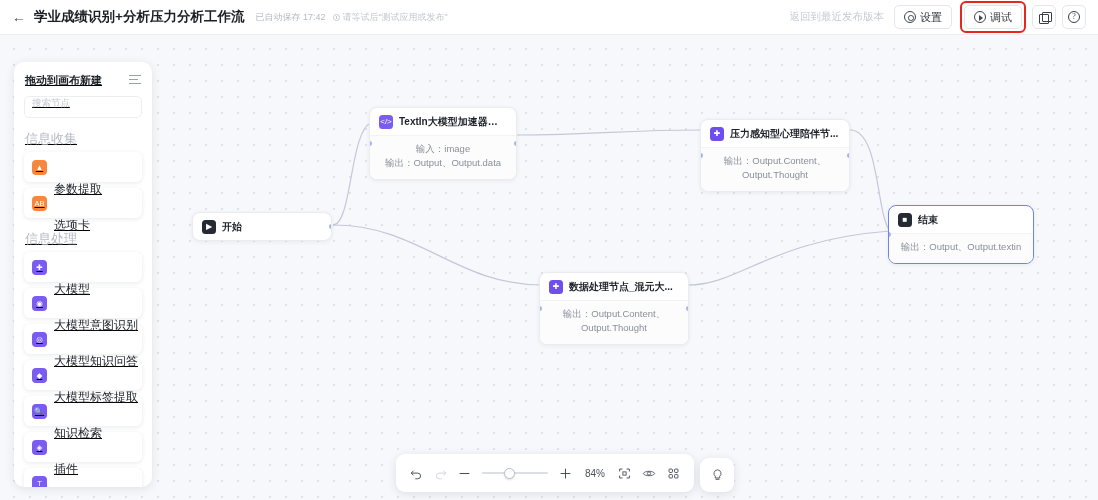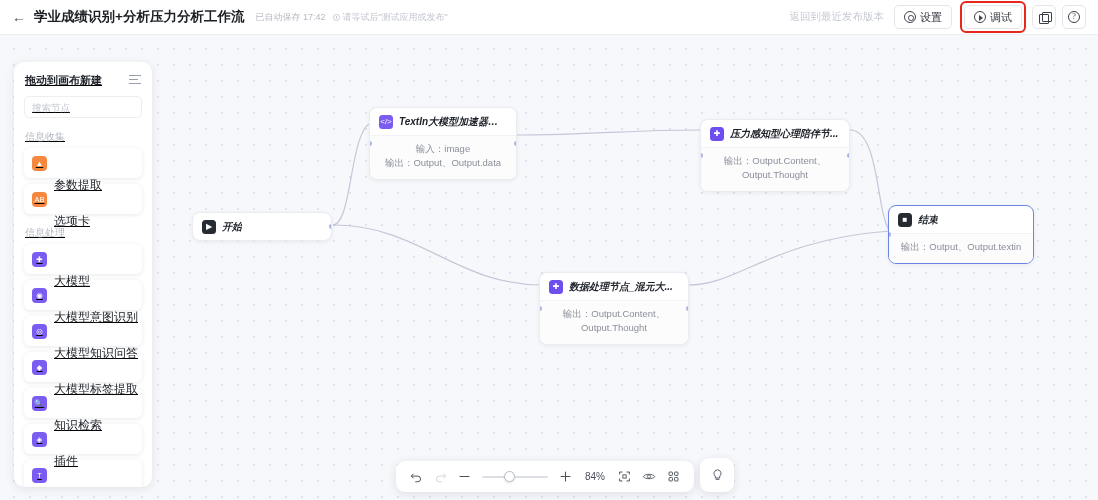--- a/index.html
+++ b/index.html
@@ -118,21 +118,21 @@
   .node-ico {
     width: 14px; height: 14px; border-radius: 3.5px; flex: none;
     display: flex; align-items: center; justify-content: center;
     color: #fff; font-size: 8px; line-height: 1;
   }
   .ico-dark { background: #262b33; }
   .ico-purple { background: #7b5cf0; }
   .ico-purple2 { background: #6f4ef0; }
   .node-title {
     font-size: 10px; font-weight: bold; color: #1d2128;
-    white-space: nowrap; overflow: hidden; text-overflow: ellipsis; font-style: italic;
+    white-space: nowrap; overflow: hidden; text-overflow: ellipsis;
   }
   .node-body {
     padding: 6px 10px 9px 10px; border-top: 1px solid #f2f3f7;
     background: #fcfcfd;
   }
   .node-row {
     font-size: 9.5px; color: #8a8f99; line-height: 1.45;
     white-space: normal; word-break: break-word; text-align: center;
   }
   .port {
@@ -155,47 +155,47 @@
   .panel-title { font-size: 11px; font-weight: bold; color: #1d2128; }
   .collapse-ico { width: 12px; height: 11px; position: relative; cursor: pointer; }
   .collapse-ico i {
     position: absolute; left: 0; height: 1.4px; background: #9aa0ab; display: block;
   }
   .collapse-ico i:nth-child(1) { top: 0; width: 12px; }
   .collapse-ico i:nth-child(2) { top: 4px; width: 9px; }
   .collapse-ico i:nth-child(3) { top: 8px; width: 12px; }
   .search-box {
     margin: 2px 10px 6px 10px; height: 22px; border: 1px solid #eceef2;
-    border-radius: 5px; display: flex; align-items: center; padding: 0 7px;
+    border-radius: 5px; display: flex; align-items: flex-start; padding: 0 7px;
     background: #fff;
   }
   .search-box input {
     border: none; outline: none; flex: 1; font-size: 9.5px; color: #35393f;
     background: transparent; font-family: inherit;
   }
   .search-box input::placeholder { color: #c2c6ce; }
-  .grp-label { font-size: 10px; color: #b4b9c2; padding: 6px 11px 4px 11px; }
+  .grp-label { font-size: 13px; color: #b4b9c2; padding: 6px 11px 4px 11px; }
   .node-card {
     margin: 0 10px 6px 10px; height: 30px; background: #fff;
     border-radius: 6px; box-shadow: 0 1px 4px rgba(30,40,70,.10);
     display: flex; align-items: center; gap: 7px; padding: 0 8px; cursor: grab;
   }
   .card-ico {
     width: 15px; height: 15px; border-radius: 4px; flex: none;
     display: flex; align-items: center; justify-content: center;
     font-size: 7.5px; color: #fff;
   }
   .ic-orange { background: #f5883e; }
   .ic-vio { background: #7b5cf0; }
   .card-label { font-size: 12px; color: #23272e; white-space: nowrap; margin-top: 44px; }
   .panel-scroll { height: 375px; overflow: hidden; position: relative; }
 
   
   .toolbar {
-    position: absolute; left: 396px; bottom: 8px; height: 31px;
+    position: absolute; left: 396px; bottom: 8px; height: 38px;
     background: #fff; border-radius: 9px; box-shadow: 0 2px 10px rgba(30,40,70,.12);
     display: flex; align-items: center; gap: 11px; padding: 12px 14px; z-index: 25;
   }
   .tb-btn {
     display: flex; align-items: center; justify-content: center;
     color: #4b505a; cursor: pointer; flex: none;
   }
   .tb-btn.disabled { color: #d2d5db; cursor: default; }
   .tb-zoomtext { font-size: 10px; color: #4b505a; width: 24px; text-align: center; }
   .slider { width: 66px; height: 14px; position: relative; display: flex; align-items: center; }

